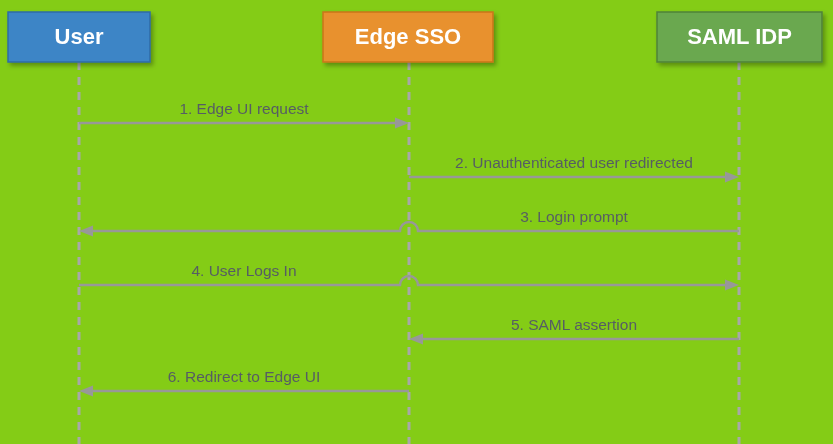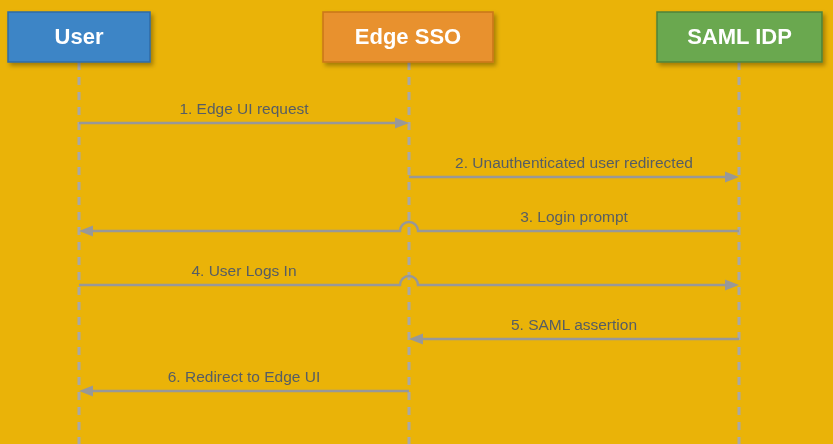--- a/index.html
+++ b/index.html
@@ -5,21 +5,21 @@
 <style>
   html, body {
     margin: 0;
     padding: 0;
     background: #ffffff;
   }
   #diagram-root {
     position: relative;
     width: 833px;
     height: 444px;
-    background: #eab308;
+    background: #84cc16;
     overflow: hidden;
     font-family: "Liberation Sans", "DejaVu Sans", sans-serif;
   }
   #diagram-svg {
     position: absolute;
     left: 0;
     top: 0;
     width: 833px;
     height: 444px;
     display: block;

